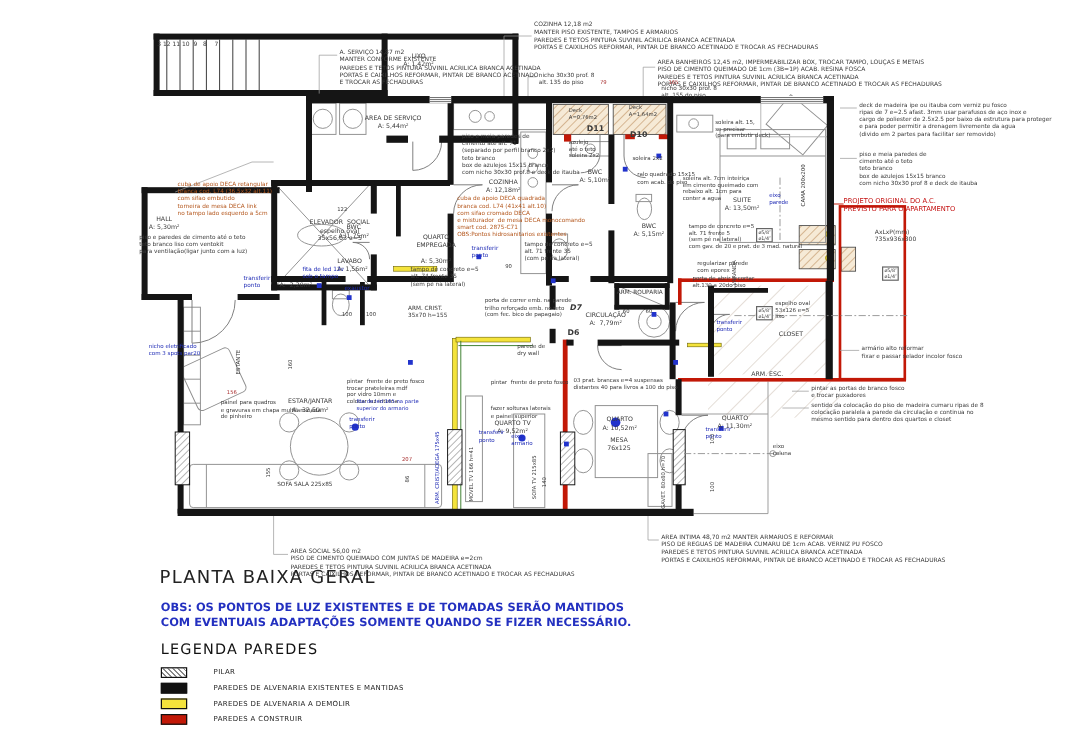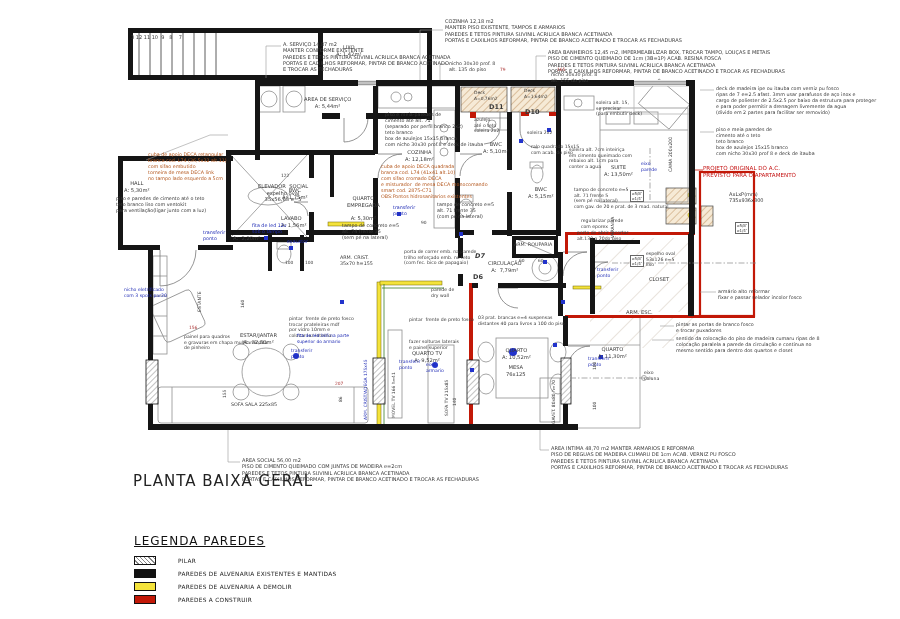--- a/index.html
+++ b/index.html
@@ -8,21 +8,21 @@
   #plan-svg{position:absolute;left:0;top:0;}
   #labels{position:absolute;left:0;top:0;width:900px;height:619px;pointer-events:none;}
   .lbl{position:absolute;font-size:5.2px;line-height:1.25;color:#3a3a3a;white-space:pre;
        transform-origin:0 0;}
   .lbl.boxed{border:0.5px solid #666;background:#fff;padding:0 1px;}
   .title-block{position:absolute;color:#222;}
   #plan-title{left:133px;top:472px;font-size:15px;letter-spacing:1px;}
   #obs-note{left:134px;top:500px;font-size:9.5px;font-weight:600;color:#2330c0;
             line-height:1.4;white-space:pre-line;}
   #legend{position:absolute;left:134px;top:534px;}
-  #legend-title{font-size:12px;letter-spacing:1px;color:#111;margin-bottom:6px;text-decoration:underline;}
+  #legend-title{font-size:12px;letter-spacing:1px;color:#111;margin-bottom:6px;}
   .legend-row{display:flex;align-items:center;height:13px;}
   .sw{width:20px;height:7px;margin-right:22px;border:0.8px solid #111;flex:0 0 auto;}
   .sw-pilar{background:repeating-linear-gradient(45deg,#fff 0 2px,#888 2px 3px);}
   .sw-exist{background:#111;}
   .sw-demol{background:#f4e33b;}
   .sw-constr{background:#c21807;}
   .legend-label{font-size:5.8px;color:#222;letter-spacing:.3px;}
 </style>
 </head>
 <body>
@@ -500,20 +500,22 @@
       <div class="lbl" style="left: 240px; top: 308px; font-size: 4.4px; transform: rotate(-90deg);">160</div>
       <div class="lbl" style="left: 222px; top: 398px; font-size: 4.4px; transform: rotate(-90deg);">155</div>
       <div class="lbl" style="left: 452px; top: 406px; font-size: 4.4px; transform: rotate(-90deg);">140</div>
       <div class="lbl" style="left: 338px; top: 402px; font-size: 4.4px; transform: rotate(-90deg);">86</div>
       <div class="lbl" style="left: 592px; top: 370px; font-size: 4.4px; transform: rotate(-90deg);">100</div>
       <div class="lbl" style="left: 592px; top: 410px; font-size: 4.4px; transform: rotate(-90deg);">100</div>
     </div>
 
   <div id="plan-title" class="title-block">PLANTA BAIXA GERAL</div>
 
+  <div id="obs-note" class="title-block">OBS: OS PONTOS DE LUZ EXISTENTES E DE TOMADAS SERÃO MANTIDOS
+COM EVENTUAIS ADAPTAÇÕES SOMENTE QUANDO SE FIZER NECESSÁRIO.</div>
 
   <div id="legend">
     <div id="legend-title">LEGENDA PAREDES</div>
     <div class="legend-row">
       <span class="sw sw-pilar"></span>
       <span class="legend-label">PILAR</span>
     </div>
     <div class="legend-row">
       <span class="sw sw-exist"></span>
       <span class="legend-label">PAREDES DE ALVENARIA EXISTENTES E MANTIDAS</span>

